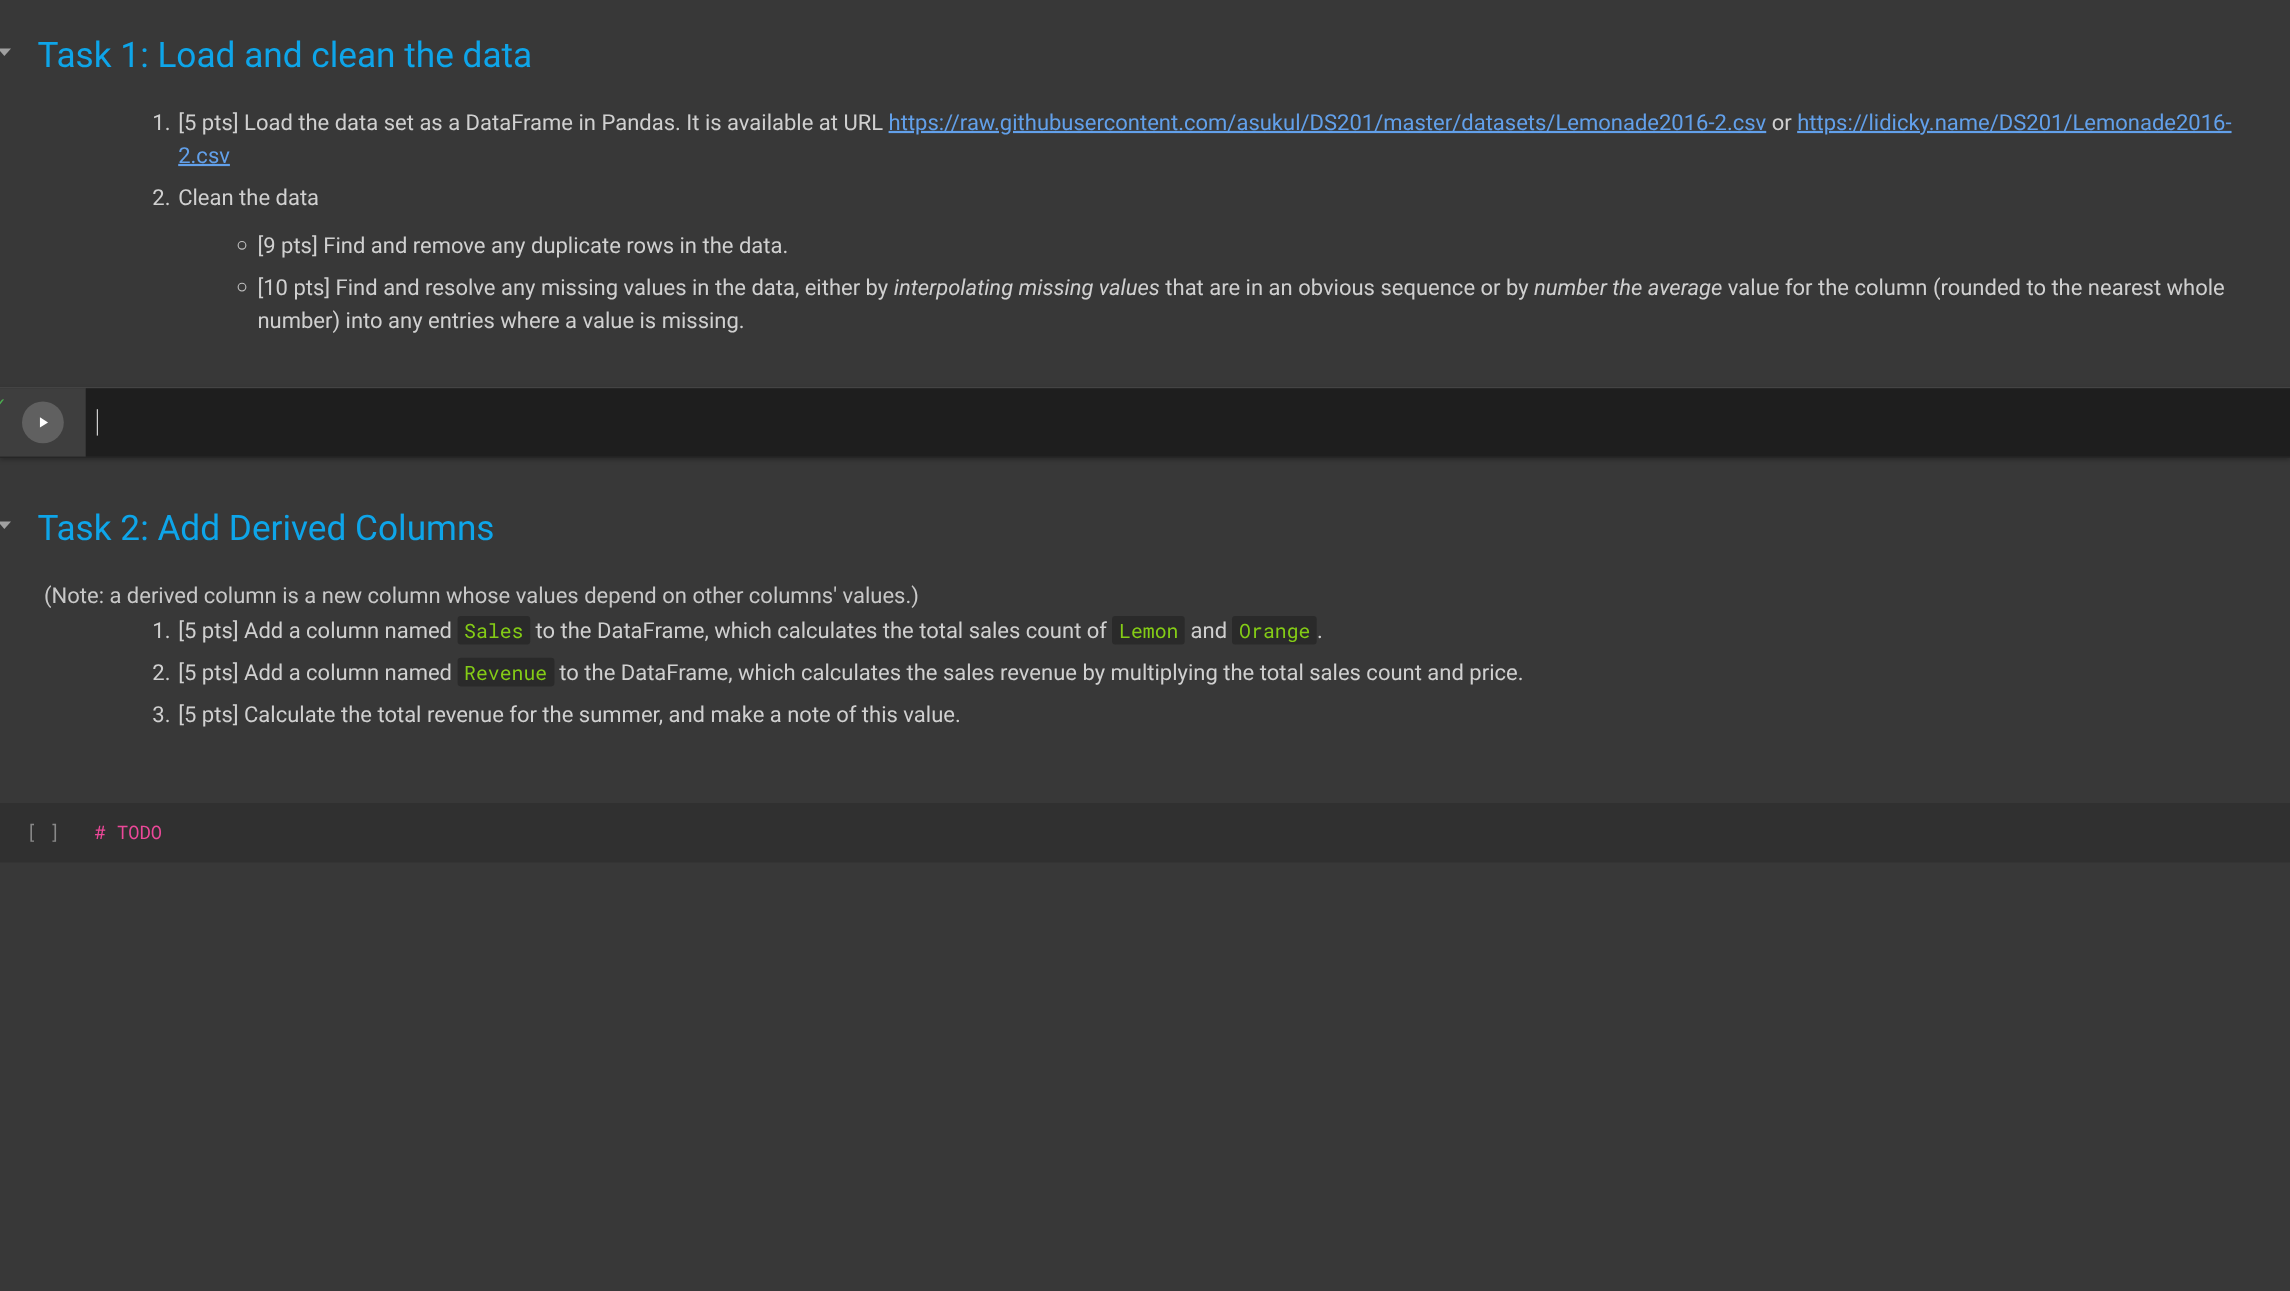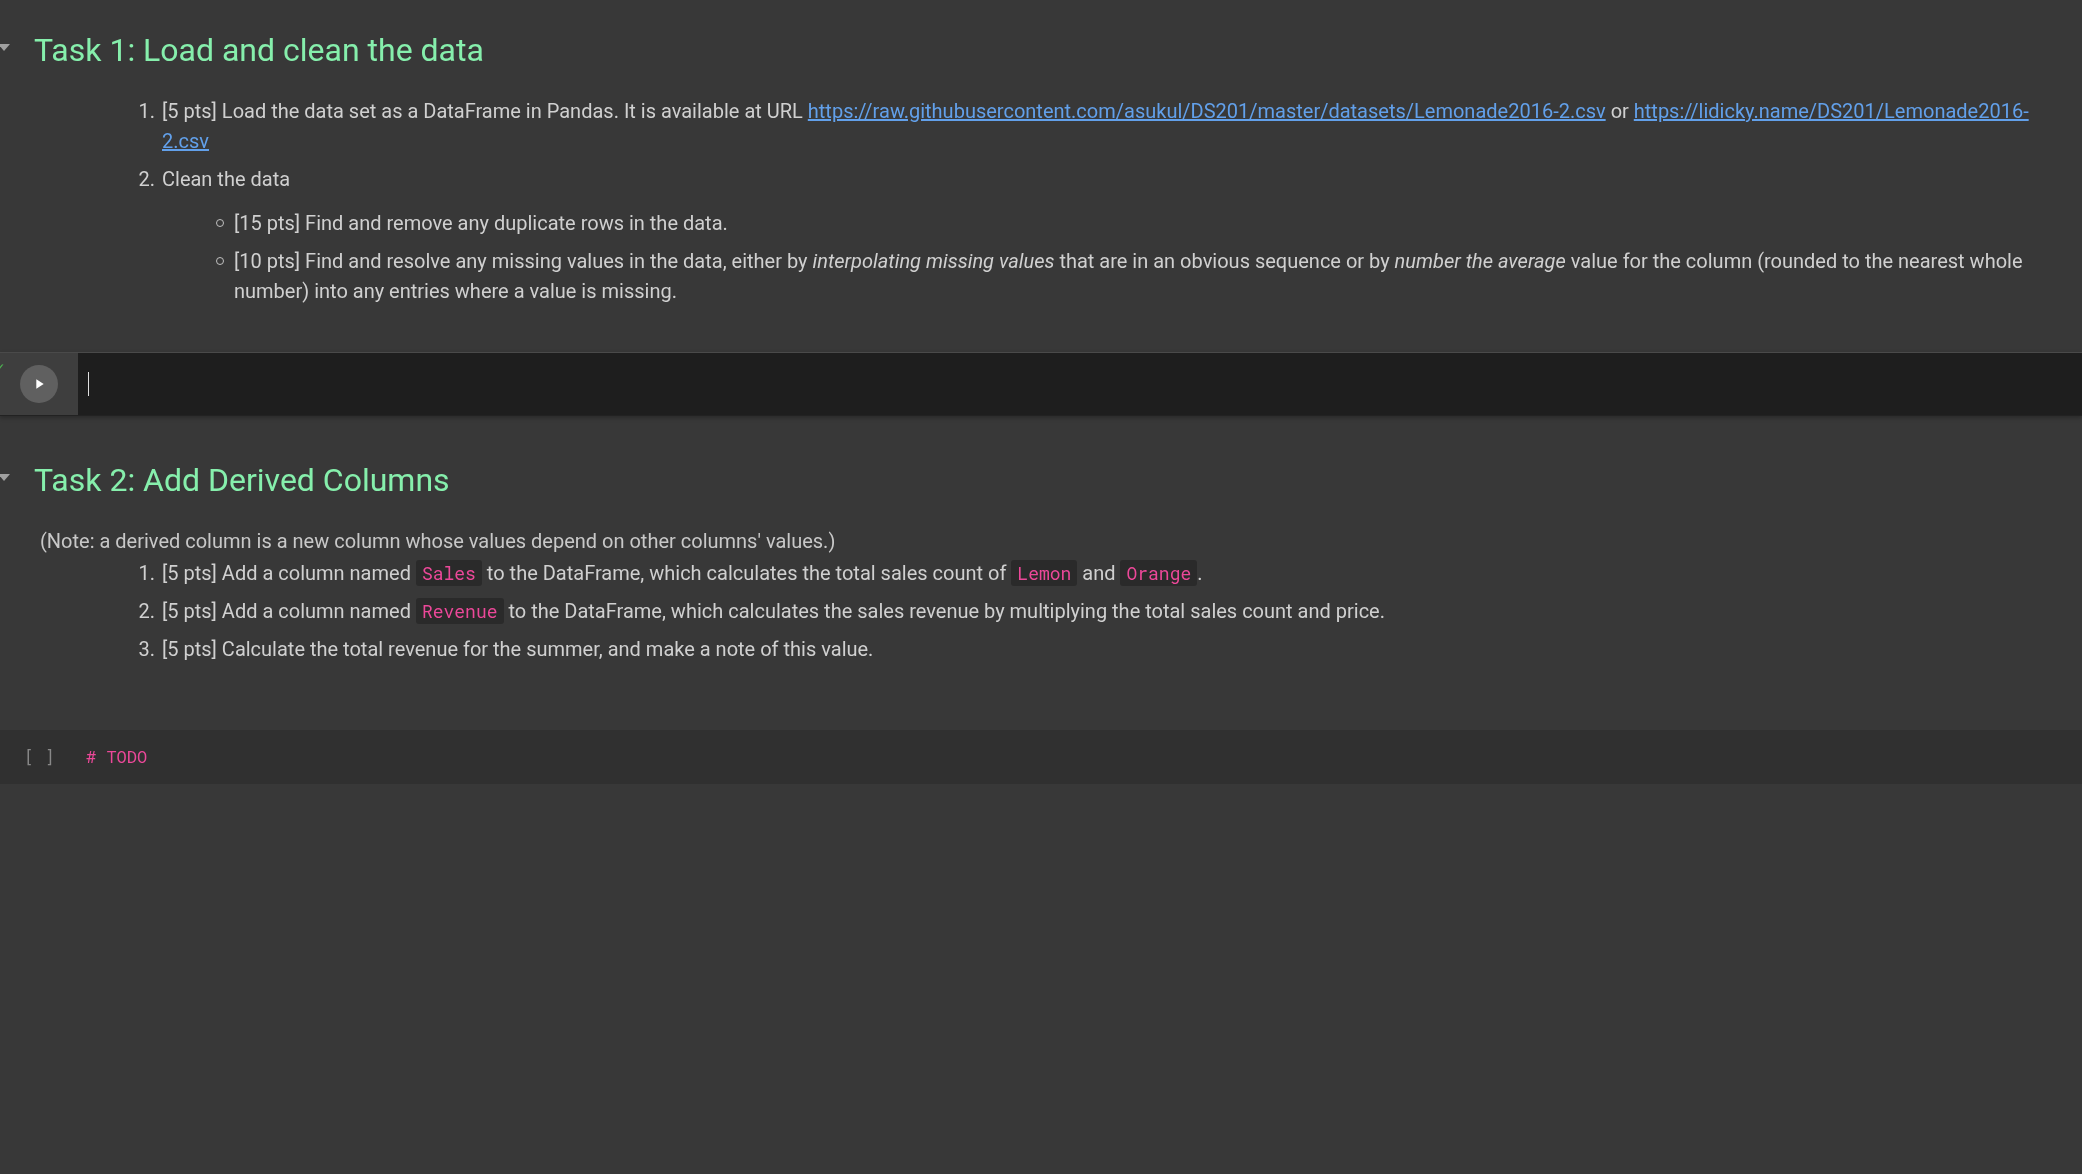--- a/index.html
+++ b/index.html
@@ -25,21 +25,21 @@
     top: 18px;
     width: 0; height: 0;
     border-left: 6px solid transparent;
     border-right: 6px solid transparent;
     border-top: 7px solid #a0a0a0;
     cursor: pointer;
   }
   h2 {
     font-size: 32px;
     font-weight: 400;
-    color: #86efac;
+    color: #0ea5e9;
     margin: 6px 0 22px 0;
   }
   .note {
     color: #c8c8c8;
     margin: 0 0 2px 6px;
     font-size: 20px;
   }
   ol {
     margin-left: 50px;
     padding-left: 28px;
@@ -70,21 +70,21 @@
     background: transparent;
   }
   a {
     color: #62a0ea;
     text-decoration: underline;
   }
   em { font-style: italic; text-align: center; }
   code {
     font-family: "Roboto Mono", Menlo, Consolas, monospace;
     background: #2a2a2a;
-    color: #ec4899;
+    color: #84cc16;
     padding: 1px 6px;
     border-radius: 3px;
     font-size: 18px;
   }
 
   
   .code-cell-active {
     display: flex;
     align-items: stretch;
     background: #303030;
@@ -172,21 +172,21 @@
       <li>
         <span>[5 pts] Load the data set as a DataFrame in Pandas. It is available at URL </span>
         <a href="#">https://raw.githubusercontent.com/asukul/DS201/master/datasets/Lemonade2016-2.csv</a>
         <span> or </span>
         <a href="#">https://lidicky.name/DS201/Lemonade2016-2.csv</a>
       </li>
       <li>
         <span>Clean the data</span>
         <ul class="sub">
           <li>
-            <span>[15 pts] Find and remove any duplicate rows in the data.</span>
+            <span>[9 pts] Find and remove any duplicate rows in the data.</span>
           </li>
           <li>
             <span>[10 pts] Find and resolve any missing values in the data, either by </span><em>interpolating missing values</em><span> that are in an obvious sequence or by </span><em>number the average</em><span> value for the column (rounded to the nearest whole number) into any entries where a value is missing.</span>
           </li>
         </ul>
       </li>
     </ol>
   </div>
 
   <div class="code-cell-active">

